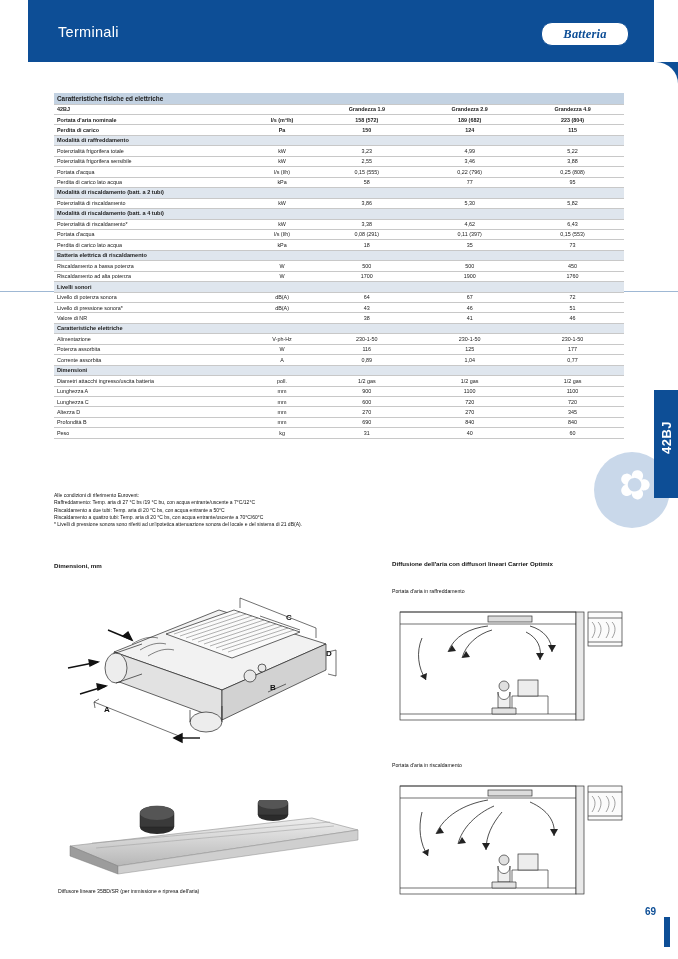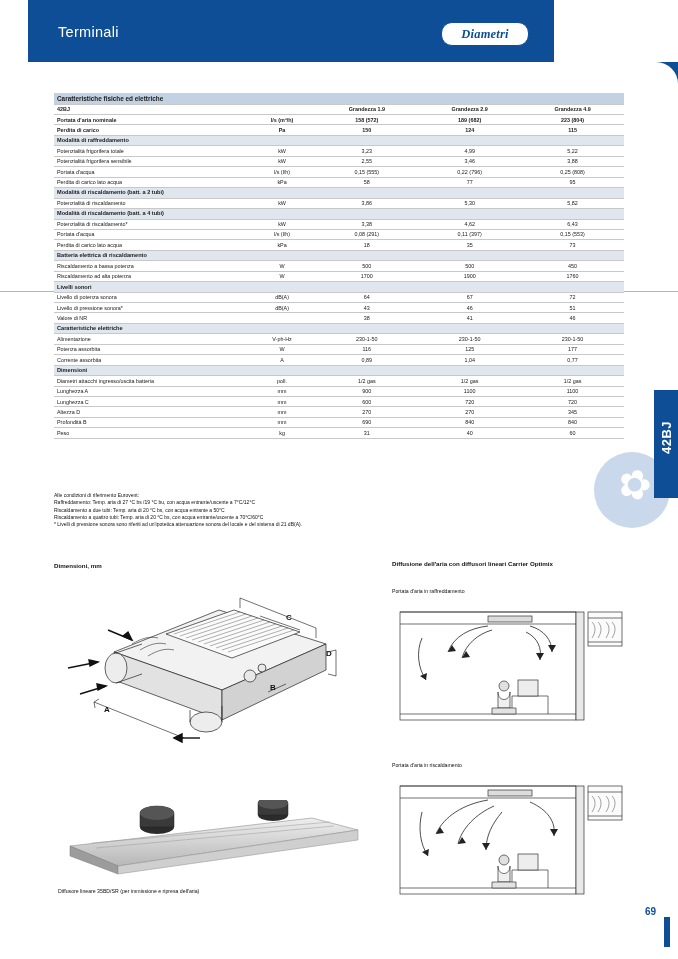--- a/index.html
+++ b/index.html
@@ -6,21 +6,21 @@
   body{
     width:678px;height:959px;
     background:#ffffff;
     font-family:"Liberation Sans", sans-serif;
     color:#1a1a1a;
     position:relative;
     overflow:hidden;
   }
   
   .header{
-    position:absolute;left:0;top:0;width:554px;height:62px;
+    position:absolute;left:0;top:0;width:654px;height:62px;
     background:#0d4e96;
   }
   .header-left-white{
     position:absolute;left:0;top:0;width:28px;height:62px;background:#ffffff;
   }
   .header-title{
     position:absolute;left:58px;top:24px;
     font-size:14.5px;color:#ffffff;letter-spacing:.3px;
   }
   .logo-pill{
@@ -124,21 +124,21 @@
   }
   svg{display:block;}
 </style>
 </head>
 <body>
 
 <div class="header">
   <div class="header-left-white"></div>
   <div class="header-title">Terminali</div>
   <div class="logo-pill">
-    <span class="logo-text">Diametri</span>
+    <span class="logo-text">Batteria</span>
   </div>
 </div>
 <div class="header-curve"></div>
 <div class="left-col"></div>
 <div class="left-rule"></div>
 <div class="right-rule"></div>
 
 <div class="side-circle">
   <div class="feather">✿</div>
 </div>

